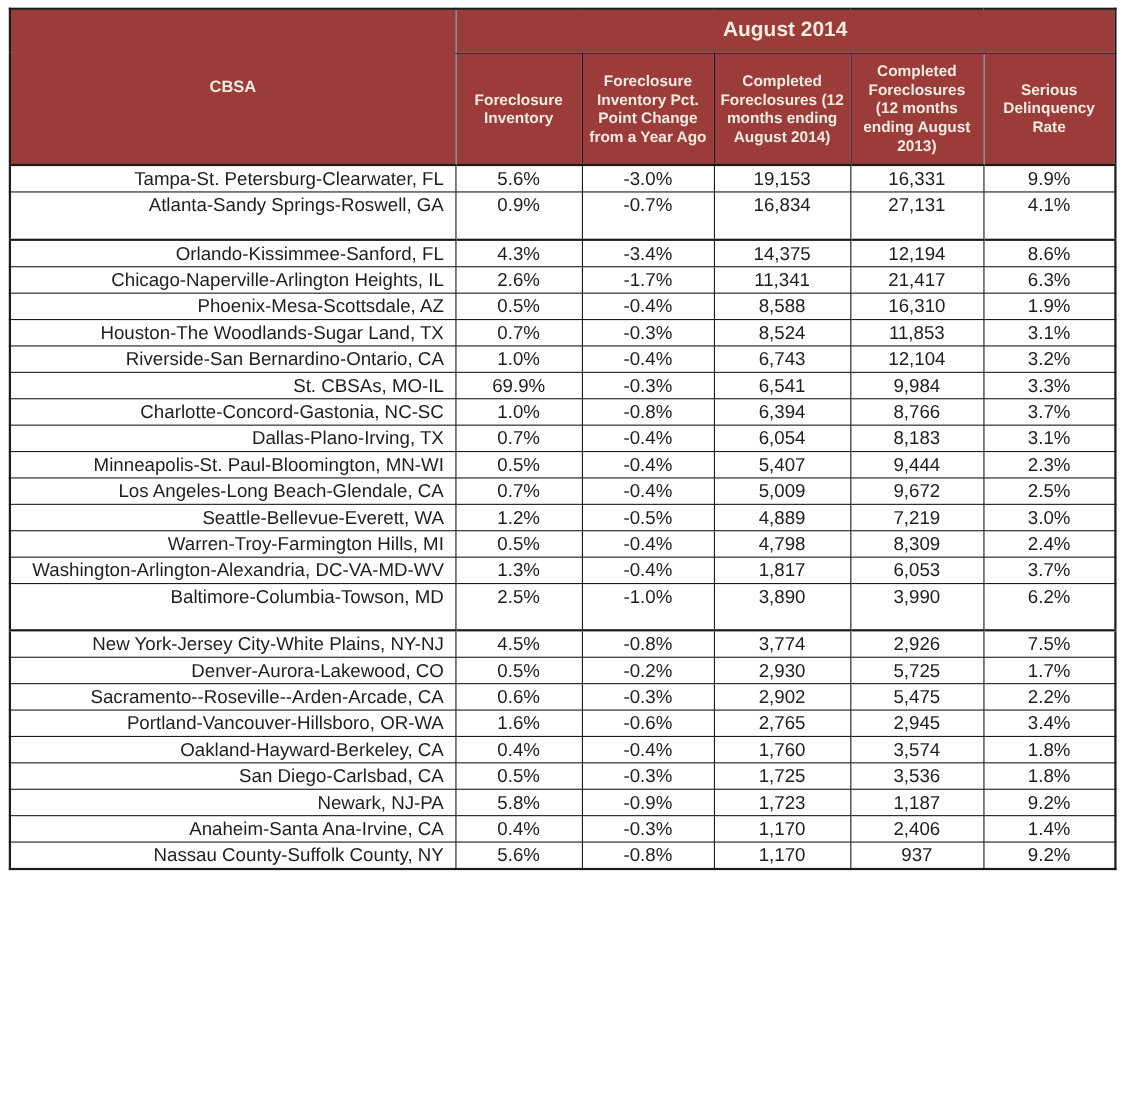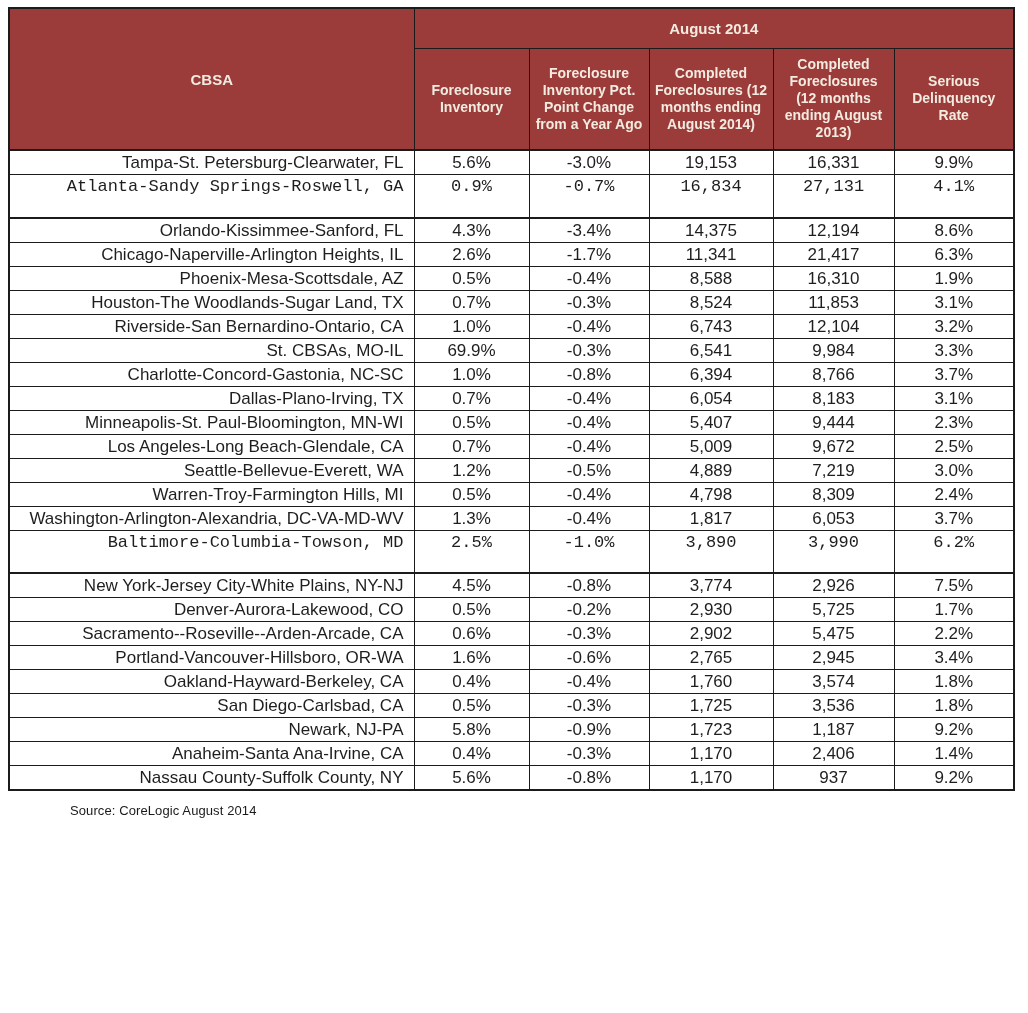--- a/index.html
+++ b/index.html
@@ -41,38 +41,38 @@
     vertical-align:top;
     overflow:hidden;
   }
   thead th{
     background:var(--header-bg);
     color:var(--header-text);
     font-weight:bold;
     text-align:center;
     vertical-align:middle;
   }
-  th.span-h{height:40px;font-size:15px;border-bottom:1px solid var(--border);}
+  th.span-h{height:40px;font-size:19px;border-bottom:1px solid var(--border);}
   th.sub-h{height:102px;font-size:14px;line-height:17px;padding:2px 4px;}
   th.cbsa-h{font-size:15px;}
   thead tr:last-child th{border-bottom:2px solid var(--border);}
   th.cbsa-h{border-bottom:2px solid var(--border);margin-left:45px;}
   tbody td{
     font-size:17px;
     line-height:22px;
     padding:1px 4px 0 4px;
     text-align:center;
     height:24px;
   }
   tbody td.cbsa{
     text-align:right;
     padding-left:8px;
     padding-right:10px;
   }
-  tbody tr.spacer-row td{height:43px;border-bottom:2px solid var(--border);font-family:Liberation Mono, monospace;}
+  tbody tr.spacer-row td{height:43px;border-bottom:2px solid var(--border);}
   .source{
     margin:12px 0 0 70px;
     font-size:13px;
     color:#1a1a1a;
     letter-spacing:.1px;
   }
 </style>
 </head>
 <body>
 
@@ -298,15 +298,14 @@
           <td class="cbsa">Nassau County-Suffolk County, NY</td>
           <td>5.6%</td>
           <td>-0.8%</td>
           <td>1,170</td>
           <td>937</td>
           <td>9.2%</td>
         </tr>
       </tbody>
   </table>
 
-  <div class="source">Source: CoreLogic August 2014</div>
 
 </div>
 
 </body></html>

